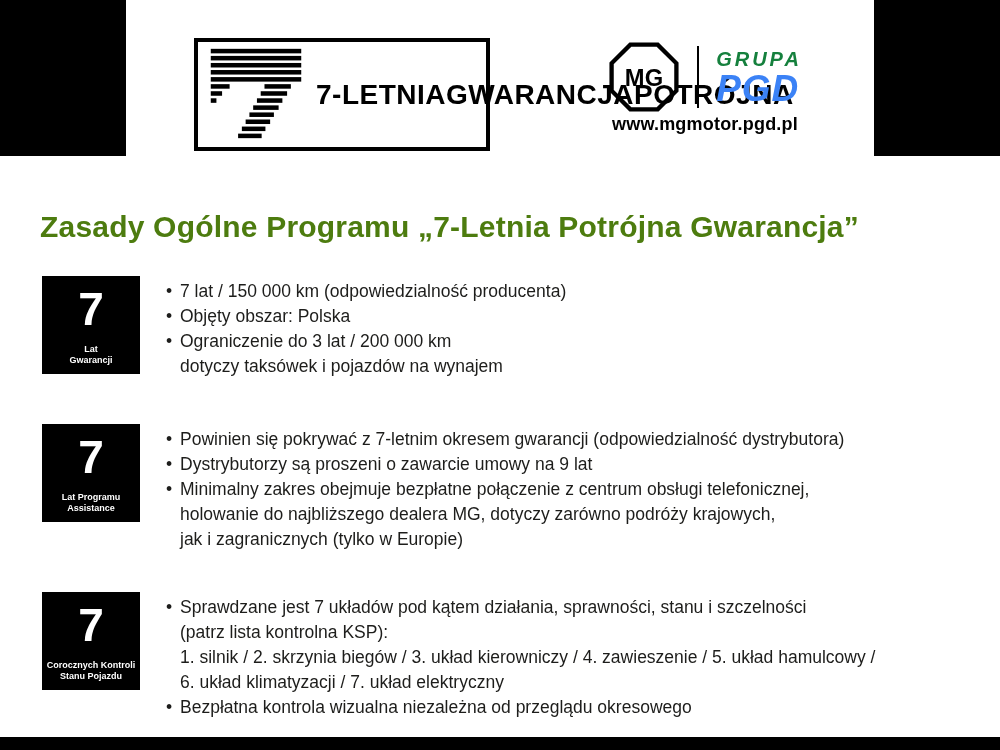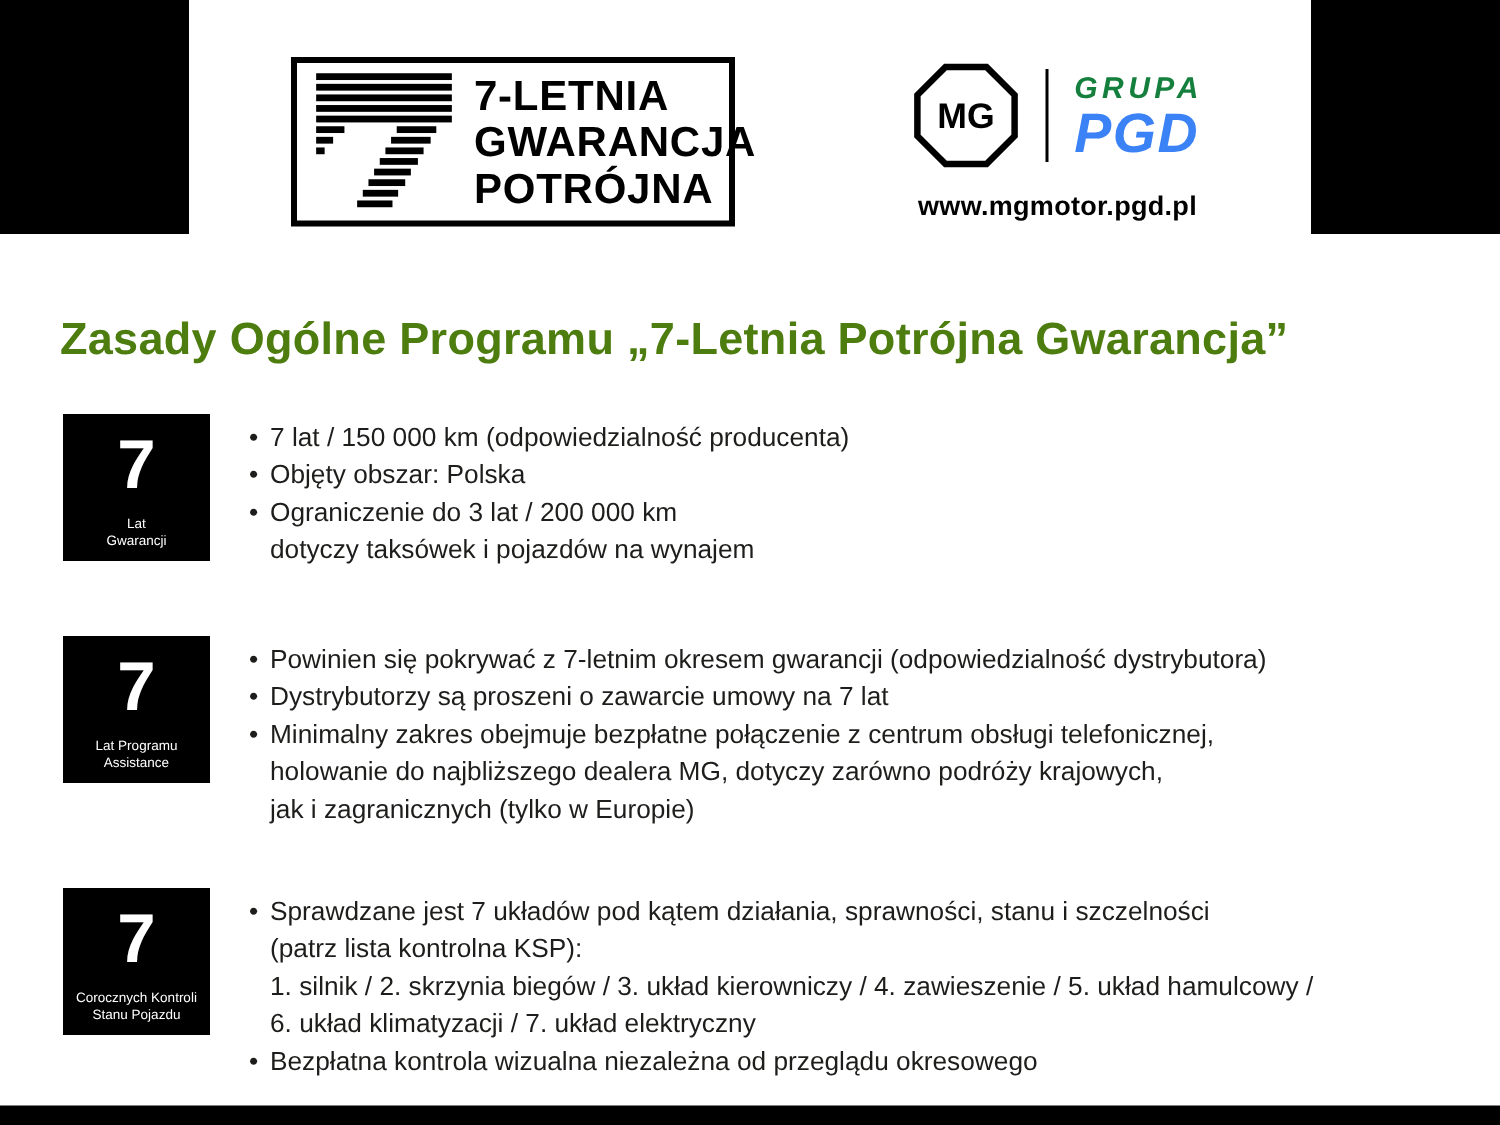--- a/index.html
+++ b/index.html
@@ -14,48 +14,48 @@
   .corner.right { right:0; }
   .bottom-bar { position:absolute; left:0; bottom:0; width:100%; height:13px; background:#000; }
 
   
   .warranty-logo-box {
     position:absolute; left:194px; top:38px; width:296px; height:113px;
     border:4px solid #000; display:flex; align-items:center; gap:10px;
     padding:5px 8px 5px 8px; background:#fff;
   }
   .stripes { width:100px; height:98px; flex:none; }
-  .wl-text { display:flex; flex-direction:column; }
+  .wl-text { display:flex; flex-direction:row; }
   .wl-line { font-size:28px; font-weight:700; line-height:31px; letter-spacing:0.5px; color:#000; white-space:nowrap; }
 
   
   .header-right { position:absolute; left:582px; top:40px; width:246px; display:flex; flex-direction:column; align-items:center; }
   .hr-row { display:flex; align-items:center; gap:17px; height:74px; }
   .mg-badge { width:72px; height:72px; }
   .hr-divider { width:2px; height:62px; background:#000; }
   .pgd-block { display:flex; flex-direction:column; align-items:flex-start; }
   .grupa { font-size:20px; font-weight:700; font-style:italic; letter-spacing:3px; color:#15803d; }
   .pgd { font-size:37px; font-weight:700; font-style:italic; letter-spacing:1px; line-height:36px; color:#3b82f6; }
-  .website { margin-top:13px; font-size:18px; font-weight:700; color:#000; letter-spacing:0.2px; white-space:nowrap; }
+  .website { font-size:18px; font-weight:700; color:#000; letter-spacing:0.2px; white-space:nowrap; }
 
   .title {
     position:absolute; left:40px; top:210px; font-size:30px; font-weight:700;
     color:#4d7c0f; letter-spacing:0.2px; white-space:nowrap;
   }
 
   .row { position:absolute; left:42px; display:flex; align-items:flex-start; }
   .row1 { top:276px; } .row2 { top:424px; } .row3 { top:592px; }
 
   .badge {
     width:98px; height:98px; background:#000; color:#fff; flex:none;
     display:flex; flex-direction:column; align-items:center; justify-content:space-between;
     padding:6px 2px 8px;
   }
   .badge-num { font-size:46px; font-weight:700; line-height:1; margin-top:4px; }
-  .badge-label { text-align:center; font-size:9px; font-weight:400; line-height:11px; white-space:nowrap; }
+  .badge-label { text-align:center; font-size:9px; font-weight:700; line-height:11px; white-space:nowrap; }
 
   .bullets { margin-left:26px; padding-top:3px; font-size:17.5px; line-height:25px; color:#1d1d1b; }
   .line { display:flex; white-space:pre; }
   .dot { width:14px; flex:none; }
   .cont { padding-left:14px;align-items:center; }
 </style>
 </head>
 <body>
 
 <div class="page">
@@ -127,21 +127,21 @@
   <section class="row row2">
     <div class="badge">
       <div class="badge-num">7</div>
       <div class="badge-label">
         <div>Lat Programu</div>
         <div>Assistance</div>
       </div>
     </div>
     <div class="bullets">
         <div class="line"><span class="dot">•</span><span class="txt">Powinien się pokrywać z 7-letnim okresem gwarancji (odpowiedzialność dystrybutora)</span></div>
-        <div class="line"><span class="dot">•</span><span class="txt">Dystrybutorzy są proszeni o zawarcie umowy na 7 lat</span></div>
+        <div class="line"><span class="dot">•</span><span class="txt">Dystrybutorzy są proszeni o zawarcie umowy na 9 lat</span></div>
         <div class="line"><span class="dot">•</span><span class="txt">Minimalny zakres obejmuje bezpłatne połączenie z centrum obsługi telefonicznej,</span></div>
         <div class="line cont"><span class="txt">holowanie do najbliższego dealera MG, dotyczy zarówno podróży krajowych,</span></div>
         <div class="line cont"><span class="txt">jak i zagranicznych (tylko w Europie)</span></div>
       </div>
   </section>
 
   <section class="row row3">
     <div class="badge">
       <div class="badge-num">7</div>
       <div class="badge-label">

